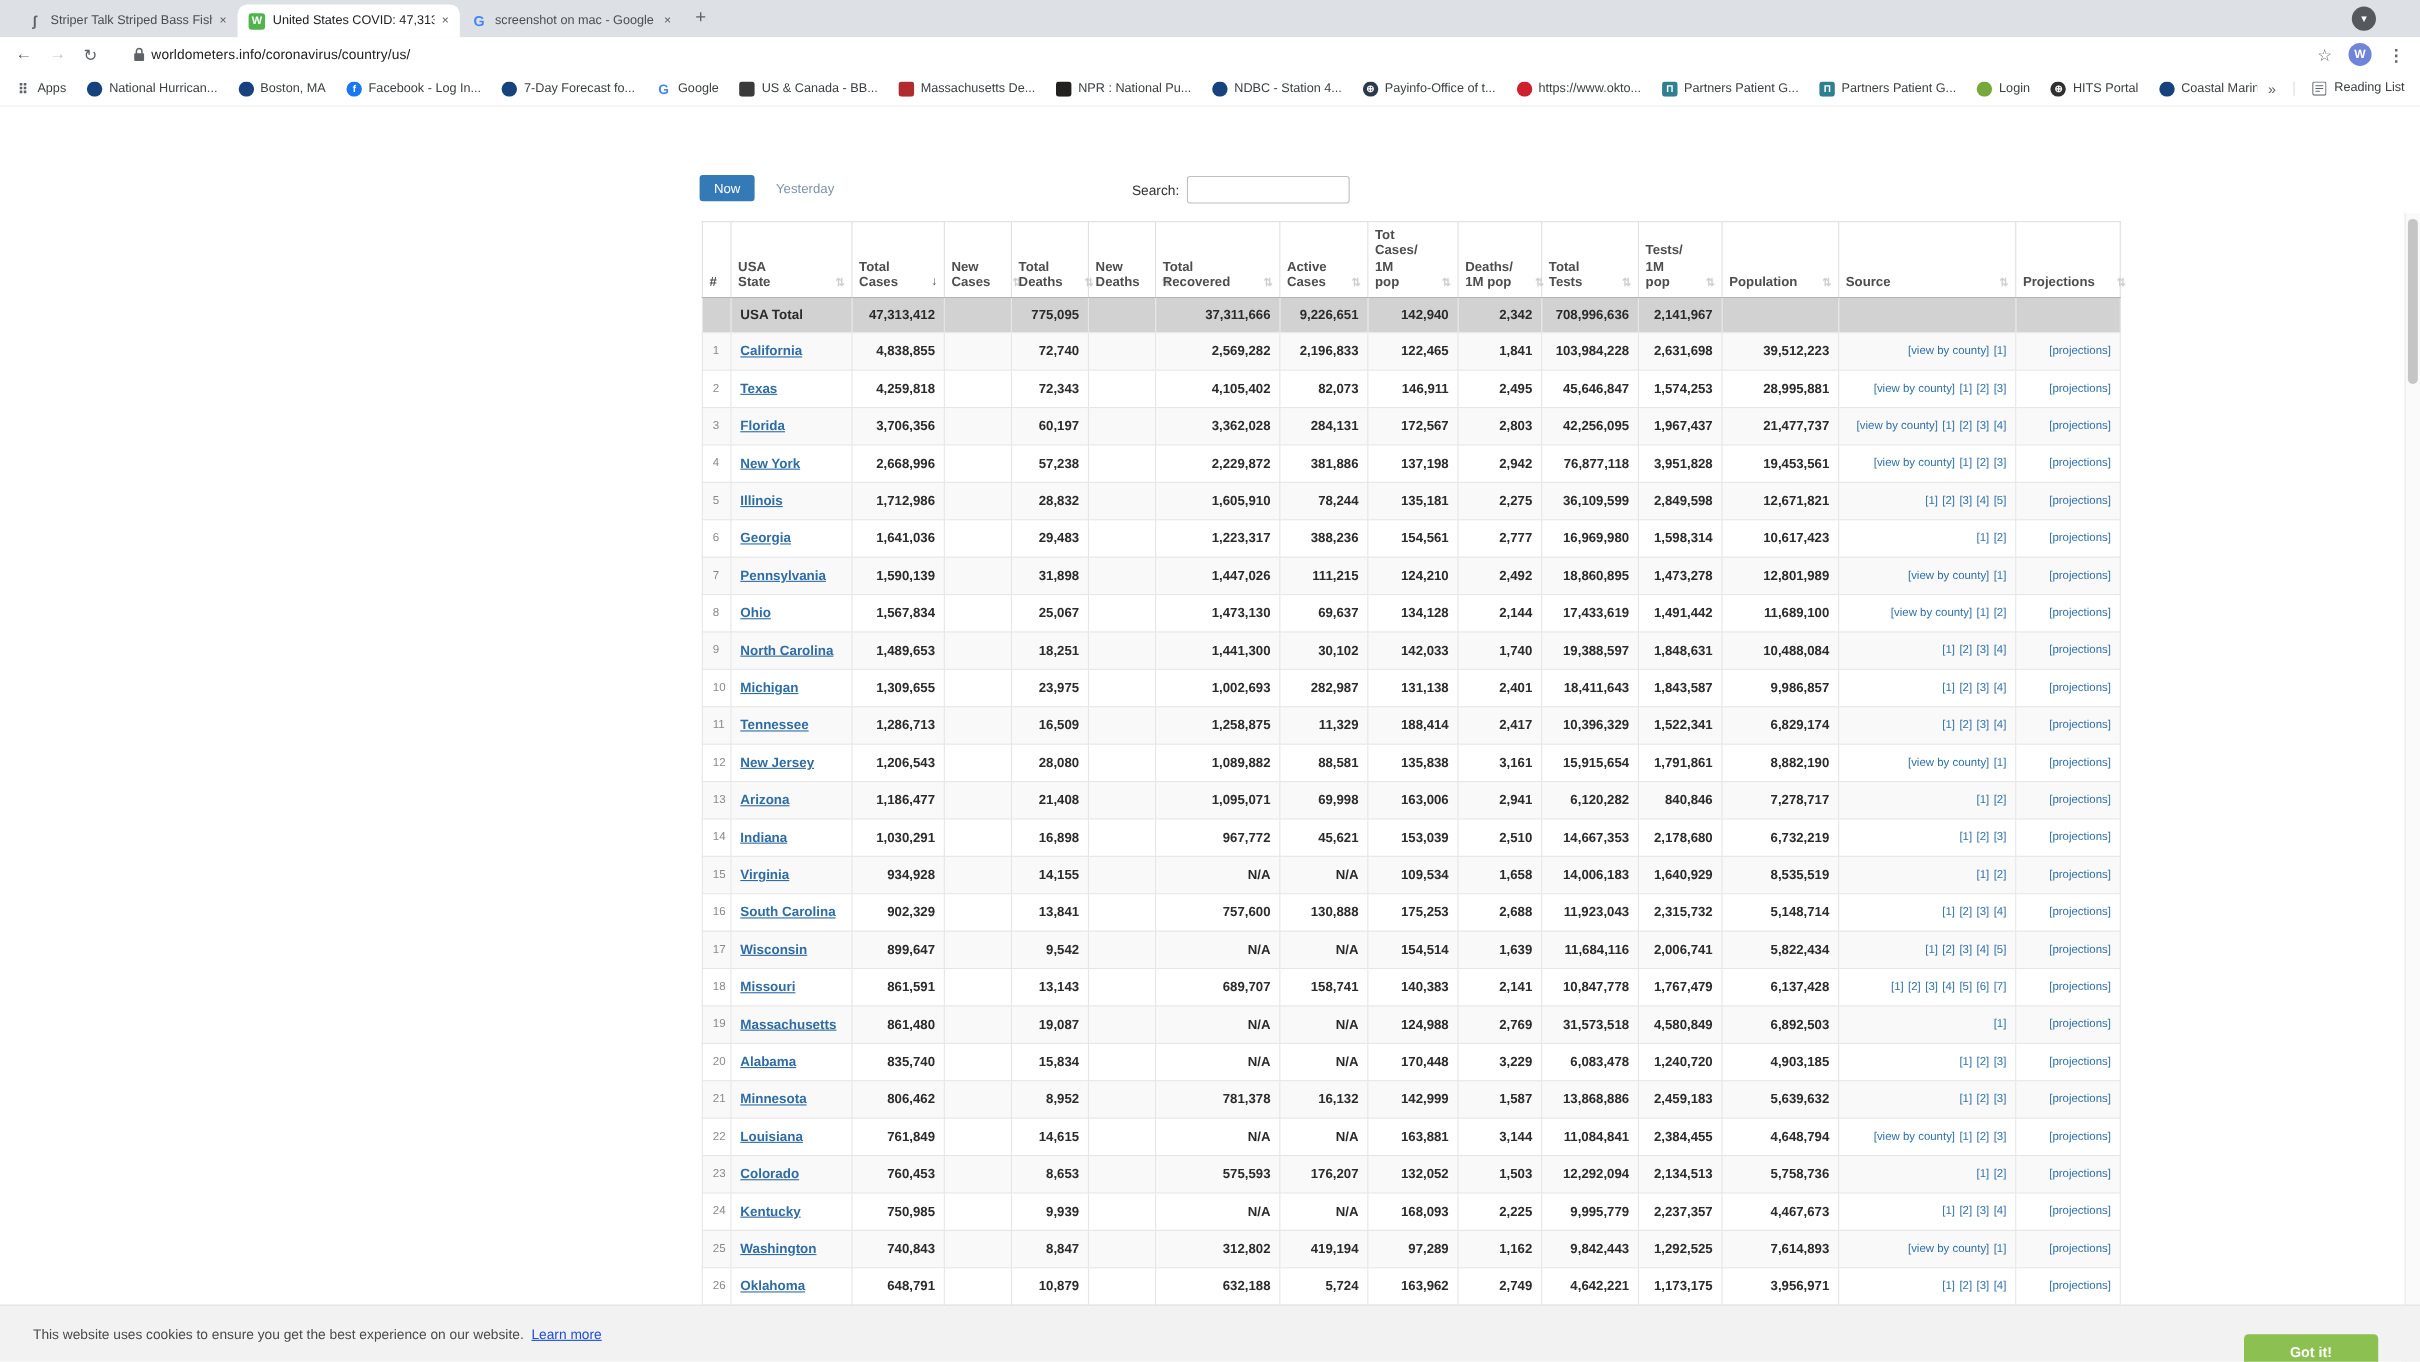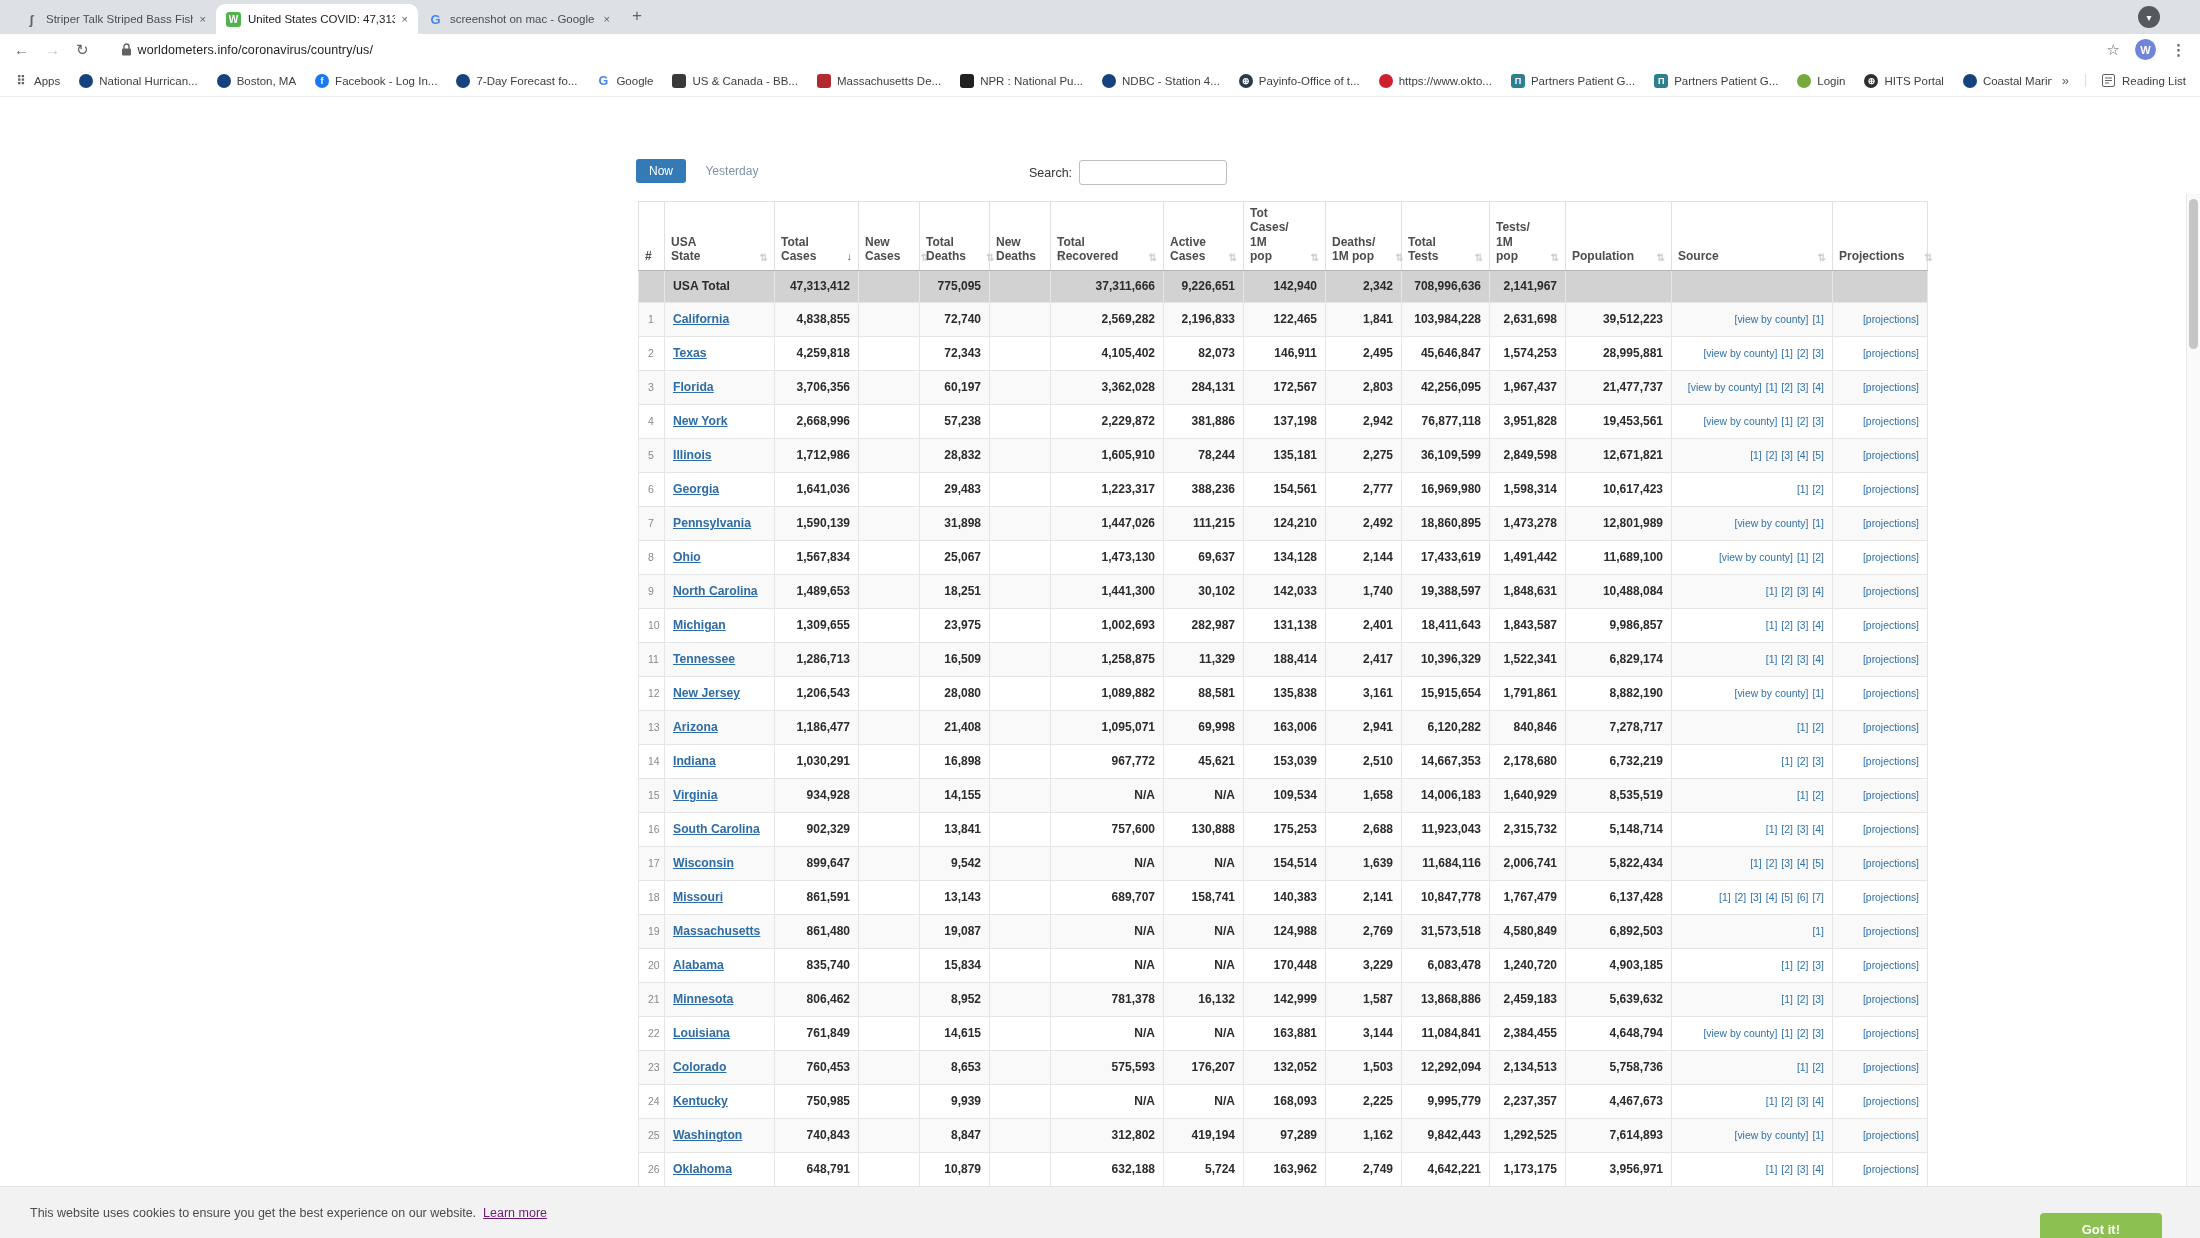--- a/index.html
+++ b/index.html
@@ -42,21 +42,21 @@
                    font-size:11.5px; color:#3c4043; }
   .bookmarks-items { display:flex; align-items:center; gap:19px; flex:1; min-width:0; overflow:hidden; }
   .bm { display:flex; align-items:center; gap:6px; white-space:nowrap; flex:none; }
   .bm-icon { width:14px; height:14px; display:flex; align-items:center; justify-content:center;
              font-size:9px; font-weight:bold; flex:none; }
   .bm-icon.circle { border-radius:50%; }
   .bm-icon.square { border-radius:3px; }
   .bm-icon.plain { font-size:12.5px; }
   .bookmarks-right { display:flex; align-items:center; flex:none; }
   .overflow-chevron { color:#5f6368; font-size:13px; padding:0 10px; }
-  .reading-list { display:flex; align-items:center; gap:7px; padding-left:16px; margin-left:6px;
+  .reading-list { display:flex; gap:7px; padding-left:16px; margin-left:6px;
                   border-left:1px solid #dcdcdc; color:#3c4043; }
 
   
   .page { position:absolute; top:97px; left:0; right:0; bottom:0; background:#fff; }
   .dt-toolbar { position:absolute; top:62px; left:636px; width:1289px; height:30px; }
   .btn-now { display:inline-block; background:#337ab7; color:#fff; border-radius:3px;
              padding:5px 13px; font-size:12px; }
   .btn-yesterday { color:#7e93a8; font-size:12px; margin-left:15px; }
   .search-wrap { position:absolute; left:393px; top:1px; display:flex; align-items:center; gap:7px;
                  font-size:12.5px; color:#333; }
@@ -92,21 +92,21 @@
   
   .scrollbar { position:absolute; top:97px; right:0; bottom:0; width:14px; background:#fafafa;
                border-left:1px solid #e8e8e8; }
   .scrollbar-thumb { position:absolute; top:5px; left:2px; width:9px; height:150px;
                      background:#c5c5c5; border-radius:6px; }
 
   
   .cookie-bar { position:absolute; left:0; right:0; bottom:0; height:52px; background:#f2f2f2;
                 border-top:1px solid #e3e3e3; z-index:6; display:flex; align-items:center;
                 padding-left:30px; font-size:12.5px; color:#4a4a4a; }
-  .learn-more { color:#701a75; text-decoration:underline; margin-left:7px; }
+  .learn-more { color:#1d4ed8; text-decoration:underline; margin-left:7px; }
   .gotit { position:absolute; right:38px; top:26px; background:#8cc152; color:#fff; font-weight:bold;
            font-size:13px; border-radius:4px; padding:9px 42px; }
 </style>
 </head>
 <body>
 
 <div id="screen">
 
   <div class="tab-strip">
     <div class="tabs">

